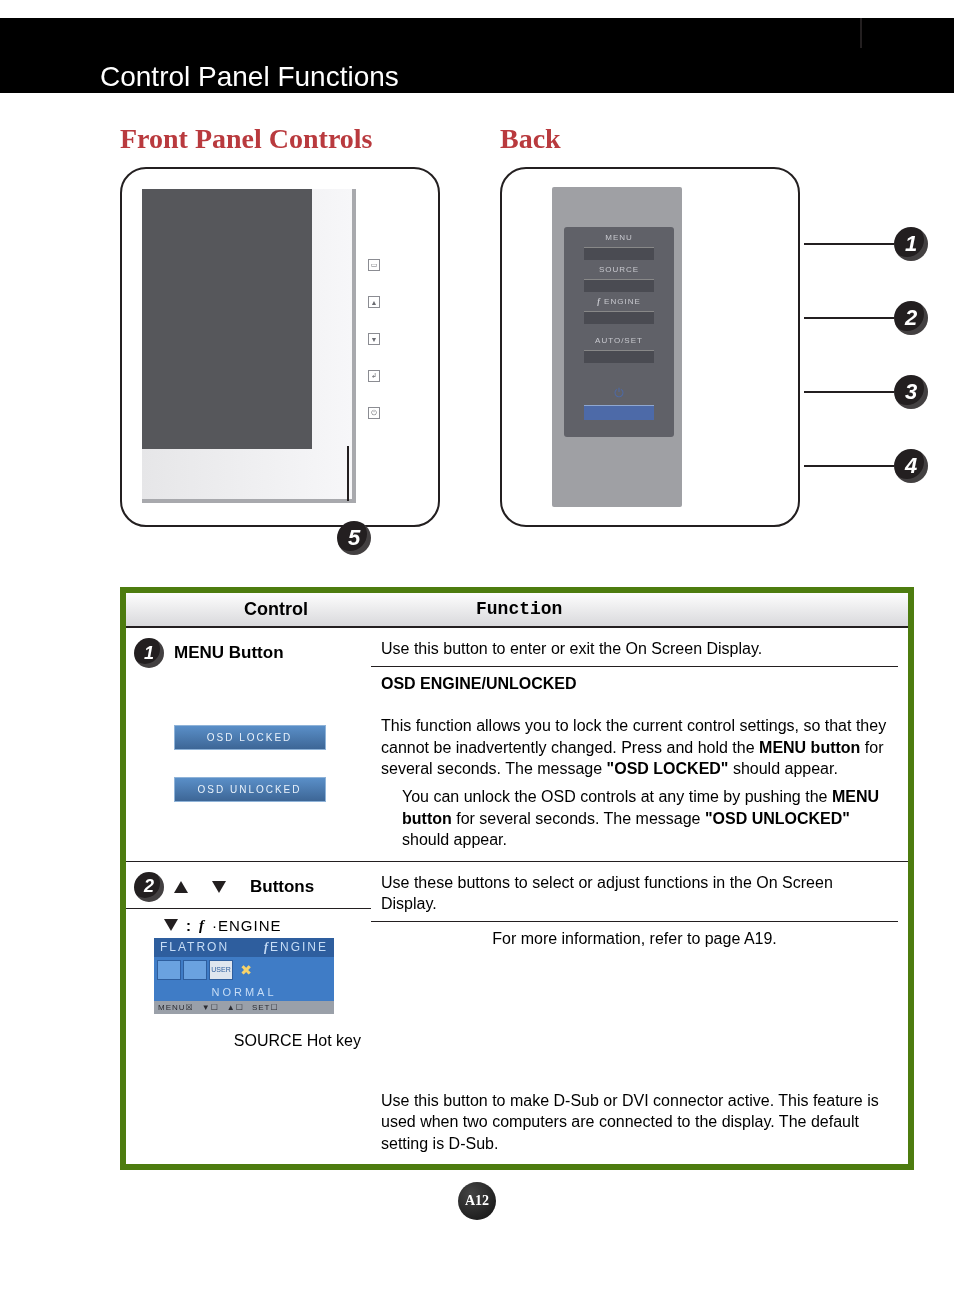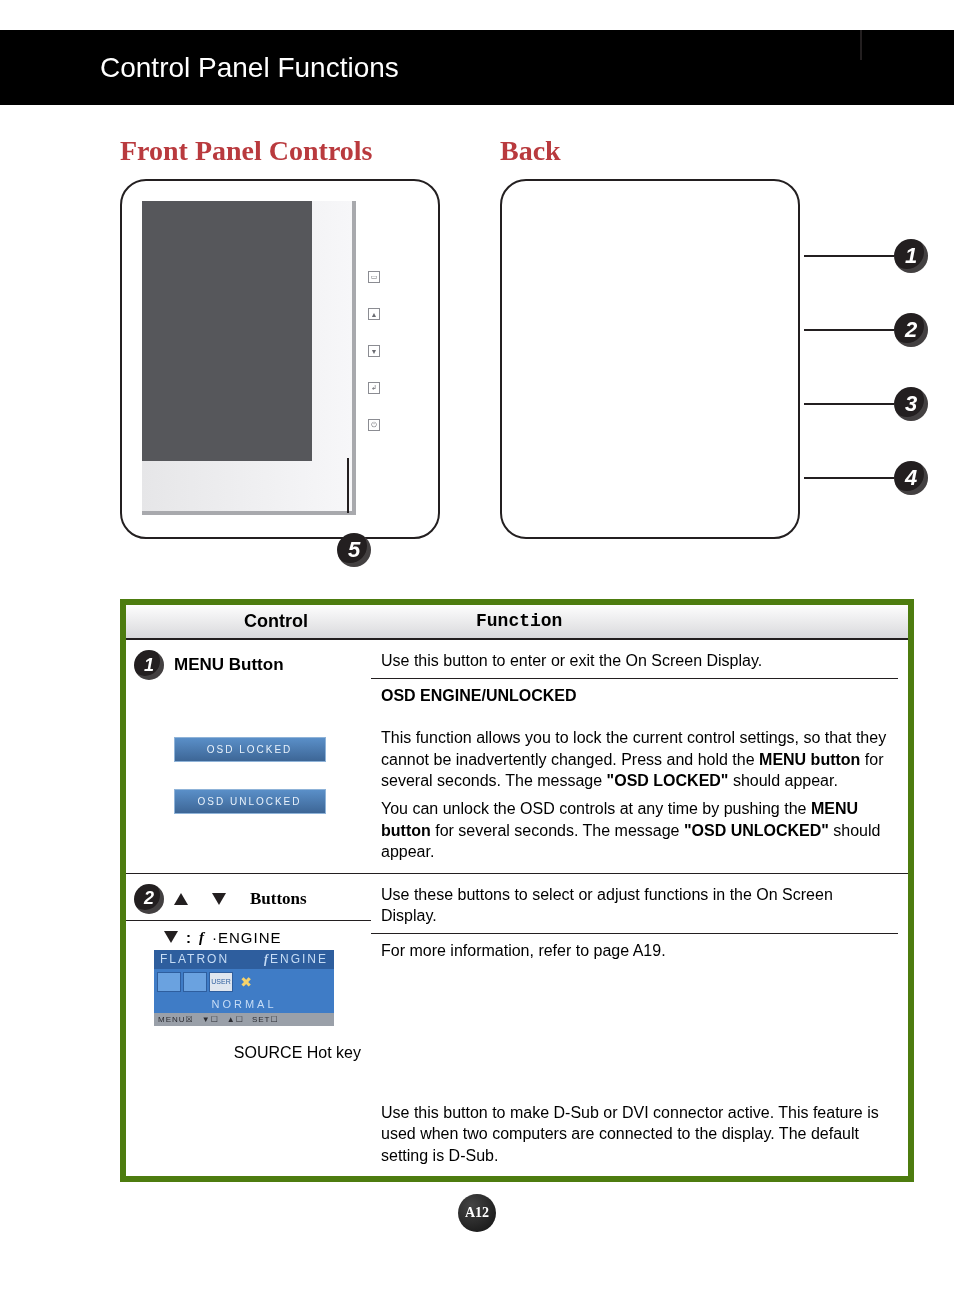--- a/index.html
+++ b/index.html
@@ -21,24 +21,24 @@
     top: 0;
     left: 860px;
     width: 2px;
     height: 30px;
     background: #231f20;
   }
   .header-bar {
     background: #000;
     color: #fff;
     height: 75px;
-    margin-top: 30px;
+    margin-top: 18px;
     padding-left: 100px;
     display: flex;
-    align-items: center;
+    align-items: flex-end;
   }
   .header-bar span {
     font-size: 28px;
     font-weight: 400;
   }
   .two-col {
     display: flex;
     padding: 30px 60px 10px 120px;
     gap: 60px;
   }
@@ -221,21 +221,21 @@
     font-size:10px;
     letter-spacing:2px;
     text-align:center;
     padding:6px 0;
     border:1px solid #8fb3d8;
   }
   .sub-hr { border:none;border-top:1px solid #231f20;margin:6px -10px;}
   .sub-hr-l { border:none;border-top:1px solid #231f20;margin:6px -6px 6px -8px;}
   .bold{font-weight:bold;}
   .arrow-lab {
-    display:flex;align-items:center;gap:24px;font-weight:bold;font-family:Liberation Serif, serif;
+    display:flex;align-items:center;gap:24px;font-weight:bold;
   }
   .tri {
     width:0;height:0;border-left:7px solid transparent;border-right:7px solid transparent;
   }
   .tri.up{border-bottom:12px solid #231f20;}
   .tri.dn{border-top:12px solid #231f20;}
   .fe-line{
     display:flex;align-items:center;gap:8px;font-size:15px;margin:8px 0 4px 30px;
   }
   .fe-box {
@@ -298,20 +298,35 @@
         <div class="lead-line-5"></div>
         <div class="callout-5">
           <div class="num-circle big">5</div>
         </div>
       </div>
     </div>
 
     <div>
       <div class="col-title">Back</div>
       <div class="panel-box" style="width:300px;">
+        <div class="back-body">
+          <div class="back-panel">
+            <div class="bp-label">MENU</div>
+            <div class="bp-btn"></div>
+            <div class="bp-label">SOURCE</div>
+            <div class="bp-btn"></div>
+            <div class="bp-label"><span class="fengine-script">f</span>&nbsp;<span>ENGINE</span></div>
+            <div class="bp-btn"></div>
+            <div class="bp-sep"></div>
+            <div class="bp-label">AUTO/SET</div>
+            <div class="bp-btn"></div>
+            <div class="bp-power-icon">⏻</div>
+            <div class="bp-power-btn"></div>
+          </div>
+        </div>
         <div class="back-callouts">
           <div class="row">
             <div class="lead-h"></div>
             <div class="num-circle big">1</div>
           </div>
           <div class="row">
             <div class="lead-h"></div>
             <div class="num-circle big">2</div>
           </div>
           <div class="row">
@@ -344,21 +359,21 @@
         <div class="osd-chip">OSD LOCKED</div>
         <div class="osd-chip">OSD UNLOCKED</div>
       </div>
       <div class="ft-right">
         <div>Use this button to enter or exit the On Screen Display.</div>
         <hr class="sub-hr">
         <div class="bold">OSD ENGINE/UNLOCKED</div>
         <div style="margin-top:21px;">
           <span>This function allows you to lock the current control settings, so that they cannot be inadvertently changed. Press and hold the </span><span class="bold">MENU button</span><span> for several seconds. The message </span><span class="bold">"OSD LOCKED"</span><span> should appear.</span>
         </div>
-        <div style="margin-top:6px;">
+        <div style="margin-top:6px;margin-left:21px;">
           <span>You can unlock the OSD controls at any time by pushing the </span><span class="bold">MENU button</span><span> for several seconds. The message </span><span class="bold">"OSD UNLOCKED"</span><span> should appear.</span>
         </div>
       </div>
     </div>
 
     <div class="ft-row" style="border-bottom:none;">
       <div class="ft-left">
         <div class="ctl-line">
           <div class="num-circle">2</div>
           <div class="arrow-lab">
@@ -392,21 +407,21 @@
             <span>▲☐</span>
             <span>SET☐</span>
           </div>
         </div>
         <div style="height:18px;"></div>
         <div class="lab" style="text-align:right;padding-right:4px;">SOURCE Hot key</div>
       </div>
       <div class="ft-right">
         <div>Use these buttons to select or adjust functions in the On Screen Display.</div>
         <hr class="sub-hr">
-        <div style="">For more information, refer to page A19.</div>
+        <div style="text-align:center;">For more information, refer to page A19.</div>
         <div style="height:140px;"></div>
         <div>Use this button to make D-Sub or DVI connector active. This feature is used when two computers are connected to the display. The default setting is D-Sub.</div>
       </div>
     </div>
   </div>
 
   <div class="page-num">A12</div>
 </div>
 
 </body></html>

